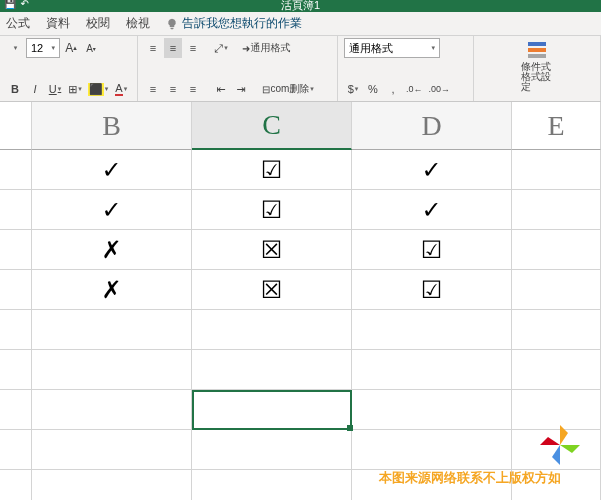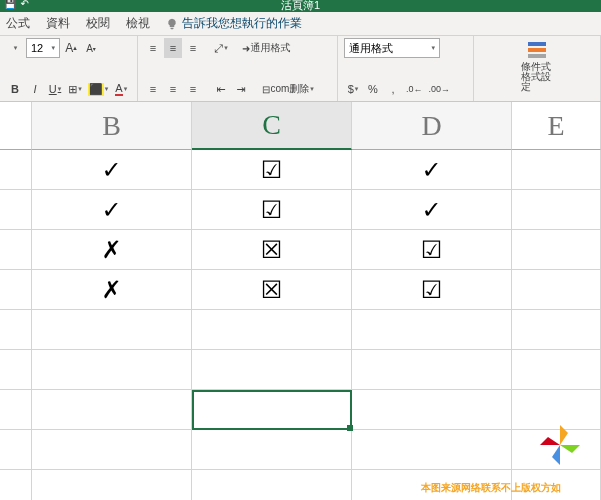--- a/index.html
+++ b/index.html
@@ -35,21 +35,21 @@
 .cell { border-right: 1px solid #d4d4d4; border-bottom: 1px solid #d4d4d4; display: flex; align-items: center; justify-content: center; font-size: 24px; font-family: "Times New Roman", serif; }
 .cw-a { width: 32px; }
 .cw-b { width: 160px; }
 .cw-c { width: 160px; }
 .cw-d { width: 160px; }
 .cw-e { width: 89px; }
 
 .active-cell { position: absolute; border: 2px solid #217346; background: #fff; }
 .active-handle { position: absolute; width: 6px; height: 6px; background: #217346; bottom: -3px; right: -3px; }
 
-.watermark { position: absolute; bottom: 6px; right: 40px; font-size: 10px; color: #f5a623; font-weight: bold; text-align: left; line-height: 1.2; }
+.watermark { position: absolute; bottom: 14px; right: 40px; font-size: 13px; color: #f5a623; font-weight: bold; text-align: left; line-height: 1.2; }
 .pinwheel { position: absolute; bottom: 30px; right: 16px; }
 
 svg { display: block; }
 </style>
 </head>
 <body>
 
 <div class="titlebar">
   <div class="qa">
     <span>💾</span>

